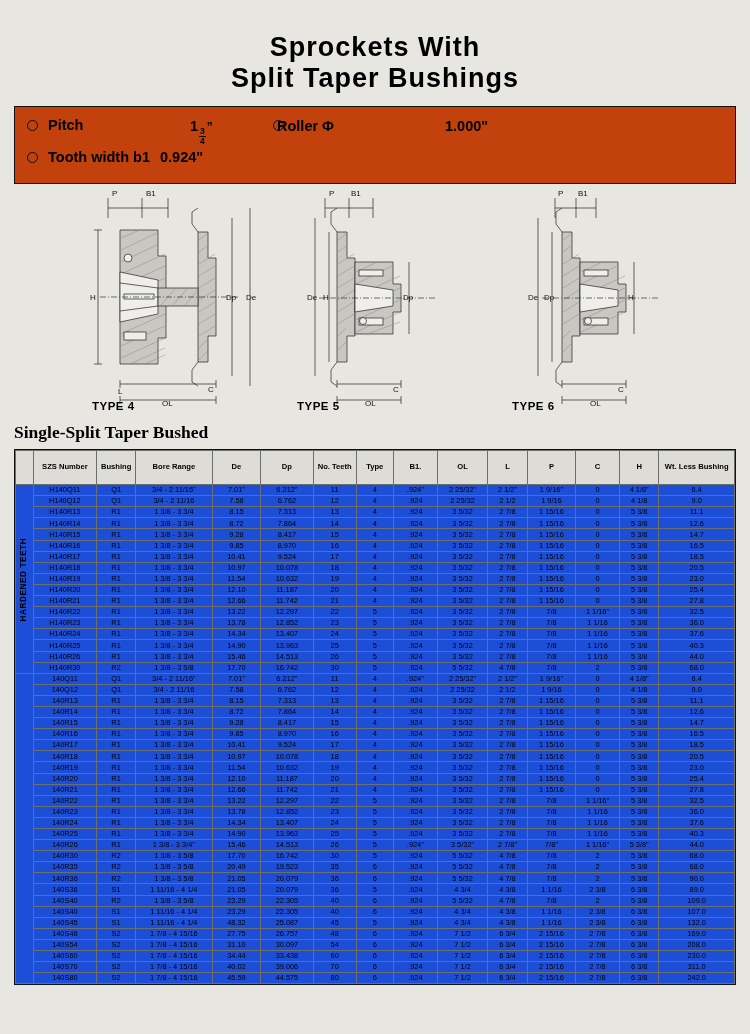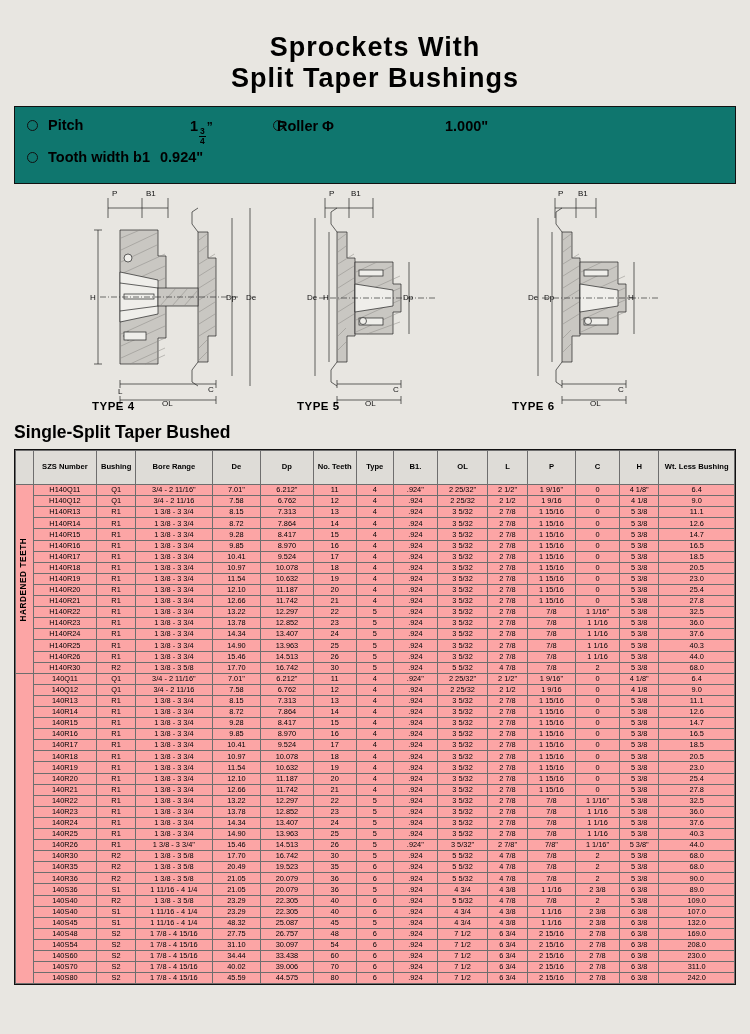--- a/index.html
+++ b/index.html
@@ -25,21 +25,21 @@
     font-size: 27px;
     font-weight: bold;
     letter-spacing: 1px;
     font-family: "Liberation Sans", sans-serif;
   }
 
   
   .spec-box {
     margin: 12px 14px 0 14px;
     border: 1px solid #111;
-    background: #0f766e;
+    background: #c2410c;
     padding: 10px 12px 12px 12px;
     height: 78px;
     position: relative;
   }
   .spec-row { display: flex; align-items: center; margin-bottom: 10px; }
   .bullet {
     width: 11px; height: 11px;
     border: 1.4px solid #111;
     border-radius: 50%;
     margin-right: 10px;
@@ -79,28 +79,28 @@
     font-weight: bold;
     letter-spacing: 0.5px;
   }
   .fig svg { position: absolute; top: 0; left: 0; }
 
   
   .section-head {
     font-size: 17.5px;
     font-weight: bold;
     margin: 4px 0 6px 14px;
-    font-family: Liberation Sans, sans-serif;
+    font-family: Liberation Serif, serif;
   }
 
   
   .table-wrap {
     margin: 0 14px;
     border: 1px solid #111;
-    background: #fca5a5;
+    background: #1d4ed8;
   }
   table.specs {
     border-collapse: collapse;
     width: 100%;
     font-size: 7.4px;
     font-family: "Liberation Sans", sans-serif;
   }
   table.specs th, table.specs td {
     border: 0.6px solid #6e6e6e;
     text-align: center;

